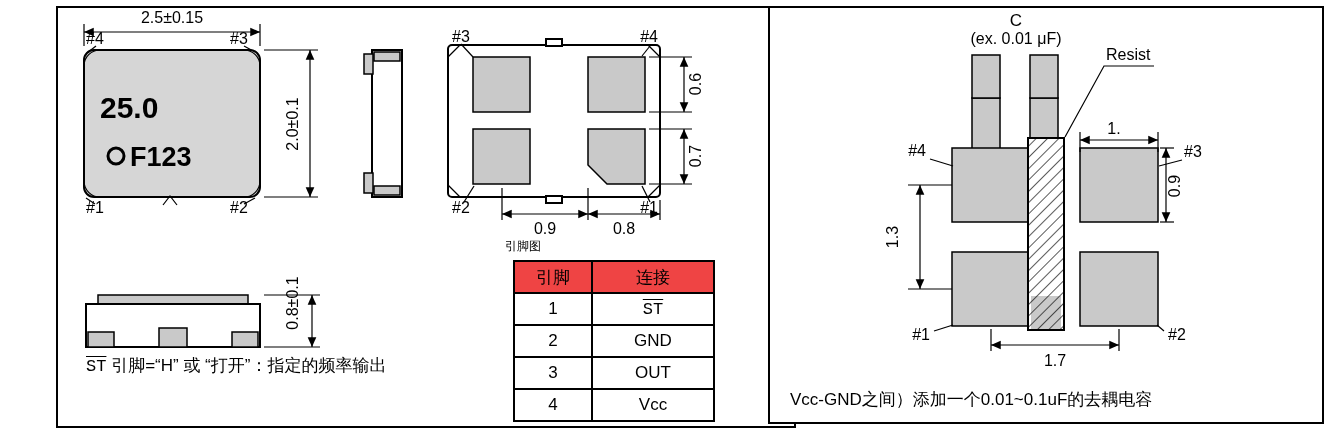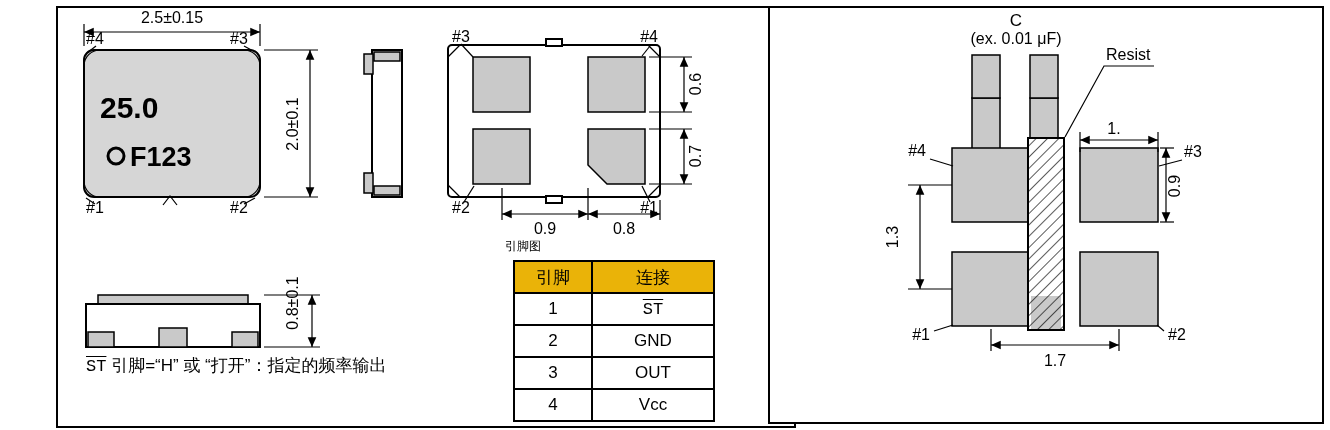--- a/index.html
+++ b/index.html
@@ -25,21 +25,21 @@
   .thin{stroke:#000;stroke-width:1.2;fill:none;}
   .pin1mark{fill:none;stroke:#000;stroke-width:3;}
   
   .note-line{position:absolute;font-size:17px;white-space:nowrap;}
   .ov{text-decoration:overline;font-family:Liberation Mono, monospace;}
   .tbl-title{position:absolute;font-size:12px;}
   table.pin-table{position:absolute;border-collapse:collapse;font-size:17px;text-align:center;}
   table.pin-table th, table.pin-table td{
     border:2px solid #000;height:30px;padding:0;font-weight:normal;
   }
-  table.pin-table th{background:#eab308;}
+  table.pin-table th{background:#ef4444;}
   .col-pin{width:76px;}
   .col-conn{width:120px;}
 </style>
 </head>
 <body>
 
 <div class="panel" id="panel-left">
   <svg class="draw" width="736" height="414" viewBox="0 0 736 414">
     <defs>
       <marker id="arrL" viewBox="0 0 10 10" refX="9" refY="5" markerWidth="9" markerHeight="9" orient="auto-start-reverse">
@@ -257,13 +257,14 @@
       <line x1="412" y1="152" x2="389" y2="158"></line>
       <line x1="164" y1="323" x2="183" y2="317"></line>
       <line x1="394" y1="323" x2="387" y2="317"></line>
     </g>
     <text class="lbl" x="156" y="148" text-anchor="end">#4</text>
     <text class="lbl" x="414" y="149">#3</text>
     <text class="lbl" x="160" y="332" text-anchor="end">#1</text>
     <text class="lbl" x="398" y="332">#2</text>
   </svg>
 
+  <div class="note-line" style="left:20px;top:380px;">Vcc-GND之间）添加一个0.01~0.1uF的去耦电容</div>
 </div>
 
 </body></html>

